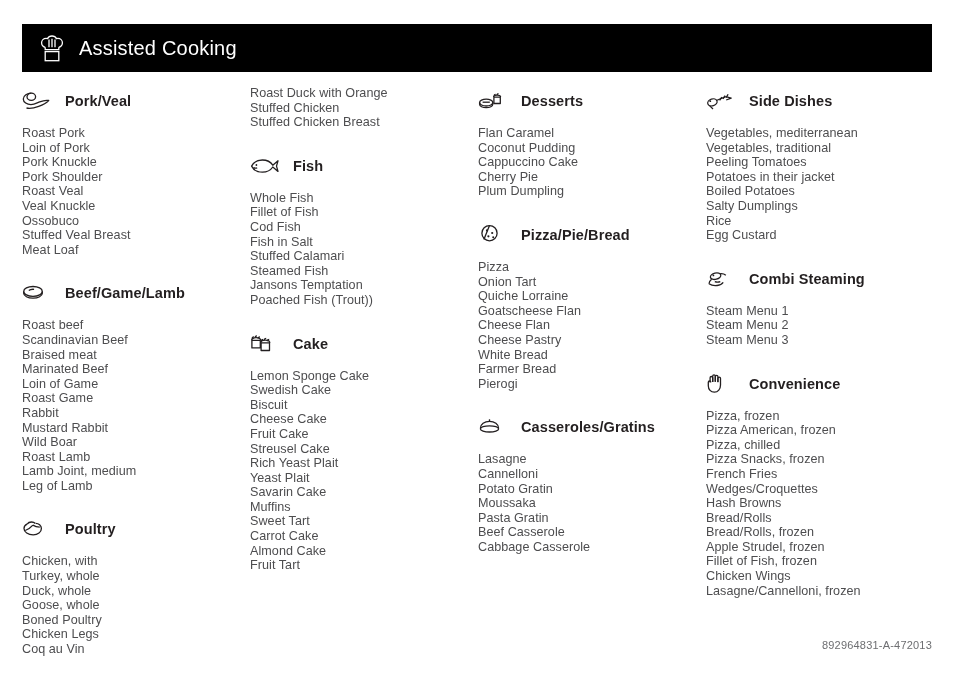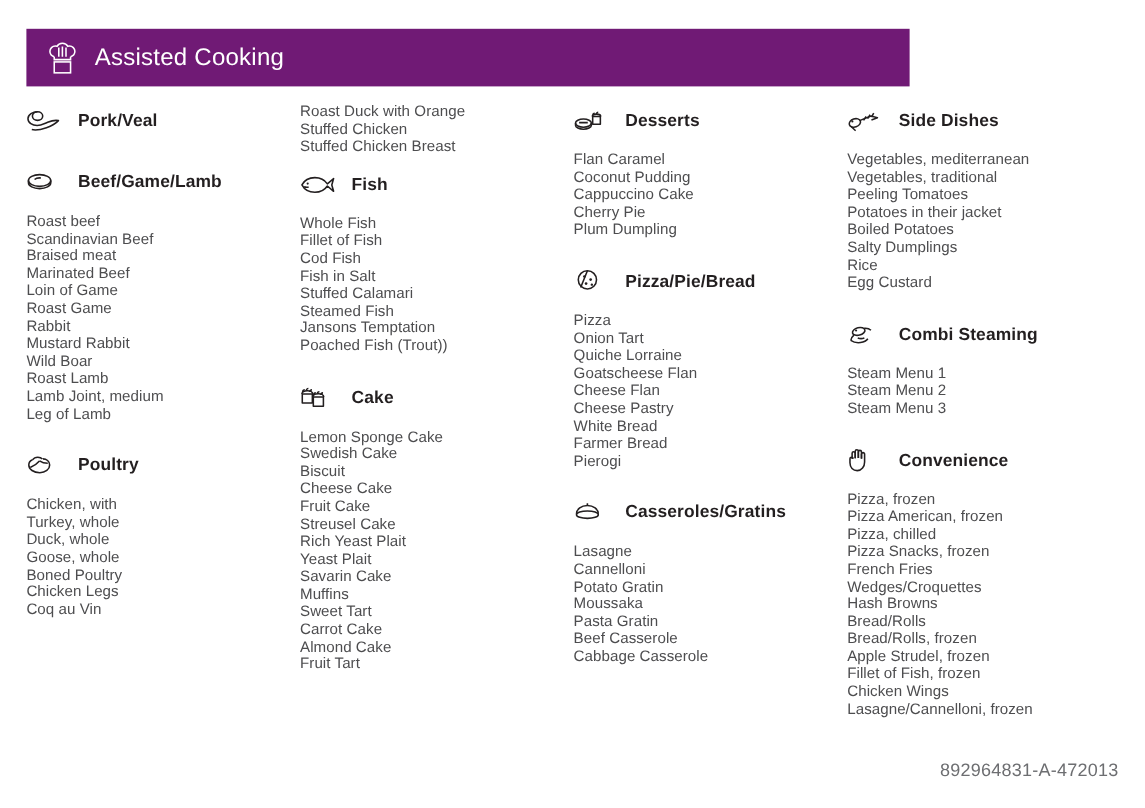--- a/index.html
+++ b/index.html
@@ -10,23 +10,23 @@
     font-family: "Liberation Sans", sans-serif;
     -webkit-font-smoothing: antialiased;
   }
   body { position: relative; overflow: hidden; }
 
   
   .header-bar {
     position: absolute;
     left: 22px;
     top: 24px;
-    width: 736px;
+    width: 910px;
     height: 48px;
-    background: #701a75;
+    background: #000000;
     display: flex;
     align-items: center;
     padding-left: 17px;
   }
   .header-icon {
     width: 26px;
     height: 28px;
     flex: 0 0 auto;
     display: flex;
     align-items: center;
@@ -54,21 +54,21 @@
     flex: 0 0 228px;
     padding-right: 10px;
   }
   .column:nth-child(1) { padding-left: 22px; }
   .column:nth-child(2) { padding-left: 22px; }
   .column:nth-child(3) { padding-left: 22px; }
   .column:nth-child(4) { padding-left: 22px; flex: 0 0 250px; }
 
   
   .category { margin-bottom: 21px; }
-  .category.continuation { margin-bottom: 9px; }
+  .category.continuation { margin-bottom: 21px; }
 
   .cat-head {
     display: flex;
     align-items: center;
     height: 30px;
     margin-bottom: 10px;
   }
   .cat-icon {
     width: 30px;
     height: 26px;
@@ -94,21 +94,21 @@
     color: #4d4d4f;
     white-space: nowrap;
     letter-spacing: 0.05px;
   }
 
   
   .footer-code {
     position: absolute;
     right: 22px;
     bottom: 22px;
-    font-size: 15px;
+    font-size: 11px;
     color: #6d6e71;
     letter-spacing: 0.2px;
     margin-top: 25px;
   }
 </style>
 </head>
 <body>
 
 <div class="header-bar">
   <span class="header-icon">
@@ -129,20 +129,31 @@
     <div class="category">
       <div class="cat-head">
         <span class="cat-icon">
           <svg width="28" height="20" viewBox="0 0 28 20" fill="none" stroke="#231f20" stroke-width="1.3" stroke-linejoin="round">
             <path d="M9.3 2.1C5.4 2.1 1.3 4.4 1.3 7.9c0 3.4 3.8 5.7 7.6 5.7 3.2 0 5.8-1.5 8.8-2.7 3.2-1.3 6.5-1.9 9-1.4-2.2 2.4-6.3 4.6-10 5.9-4.5 1.6-9.2 2.3-12.2 1.6"></path>
             <path d="M9.3 2.1c2.4 0 4.3 1.6 4.3 3.6s-1.9 3.6-4.3 3.6S5 7.7 5 5.7s1.9-3.6 4.3-3.6z"></path>
           </svg>
         </span>
         <span class="cat-title">Pork/Veal</span>
       </div>
+      <ul class="cat-list">
+        <li>Roast Pork</li>
+        <li>Loin of Pork</li>
+        <li>Pork Knuckle</li>
+        <li>Pork Shoulder</li>
+        <li>Roast Veal</li>
+        <li>Veal Knuckle</li>
+        <li>Ossobuco</li>
+        <li>Stuffed Veal Breast</li>
+        <li>Meat Loaf</li>
+      </ul>
     </div>
 
     <div class="category">
       <div class="cat-head">
         <span class="cat-icon">
           <svg width="22" height="16" viewBox="0 0 22 16" fill="none" stroke="#231f20" stroke-width="1.3" stroke-linejoin="round">
             <path d="M11 1.5c5.2 0 9.3 2.2 9.3 4.9S16.2 11.3 11 11.3 1.7 9.1 1.7 6.4 5.8 1.5 11 1.5z"></path>
             <path d="M1.7 6.4v1.9c0 2.7 4.1 4.9 9.3 4.9s9.3-2.2 9.3-4.9V6.4"></path>
             <path d="M6.8 5.6c1-.9 3.2-1.5 5.3-1.3"></path>
           </svg>

